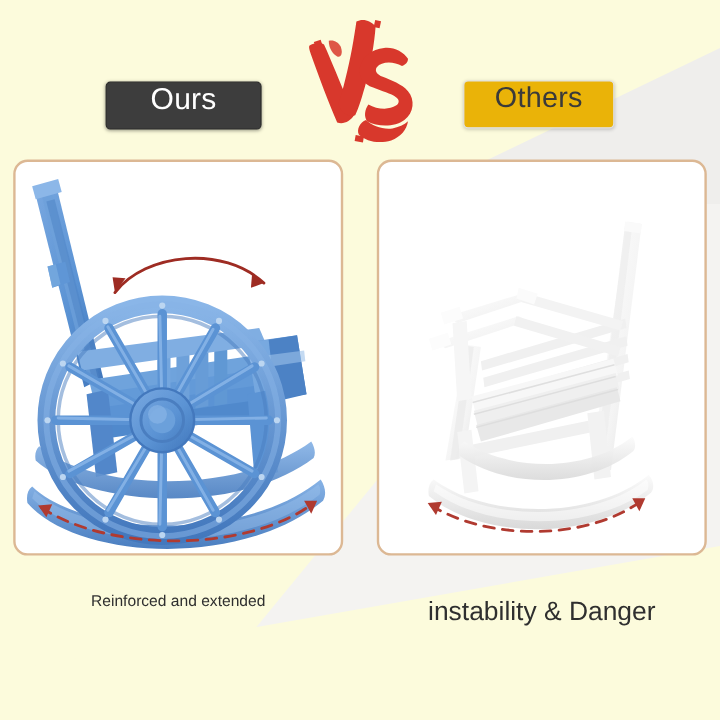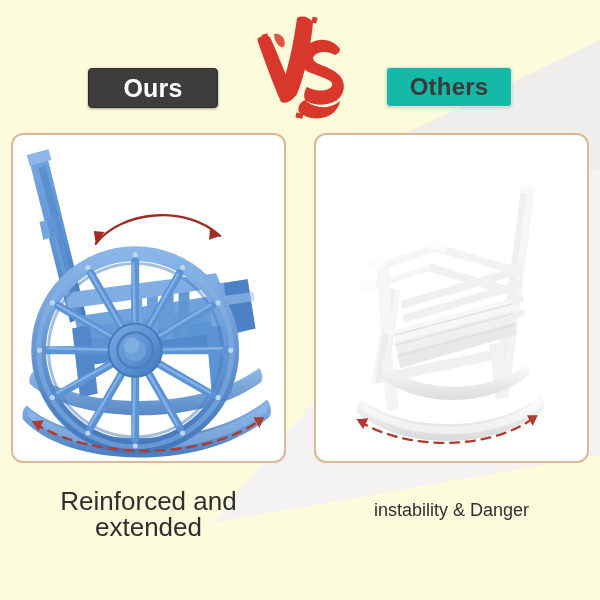--- a/index.html
+++ b/index.html
@@ -13,54 +13,54 @@
   
   .bg-wedge{
     position:absolute;top:0;left:0;width:600px;height:600px;
     pointer-events:none;
   }
 
   
   .header{position:absolute;left:0;top:0;width:600px;height:128px;}
 
   .badge{
-    position:absolute;display:flex;align-items:center;justify-content:center;
-    font-weight:bold;border-radius:4px;letter-spacing:.2px;
+    position:absolute;display:flex;justify-content:center;
+    font-weight:normal;border-radius:4px;letter-spacing:.2px;
   }
   .badge-ours{
     left:88px;top:68px;width:128px;height:38px;
     background:#3d3d3d;color:#ffffff;font-size:25px;
     box-shadow:0 1px 3px rgba(0,0,0,.35);
     border:1px solid #2c2c2c;
   }
   .badge-others{
     left:386px;top:67px;width:124px;height:38px;
-    background:#14b8a6;color:#3a3a3a;font-size:24px;
+    background:#eab308;color:#3a3a3a;font-size:24px;
     border:1px solid #e2e2e2;
     box-shadow:0 1px 3px rgba(0,0,0,.18);
   }
   .vs-mark{position:absolute;left:252px;top:8px;width:96px;height:118px;}
 
   
   .panel{
     position:absolute;top:133px;width:275px;height:330px;
     background:#ffffff;border:2px solid #dcb894;border-radius:12px;
     overflow:hidden;box-sizing:border-box;
   }
   .panel-left{left:11px;}
   .panel-right{left:314px;}
   .panel-art{position:absolute;left:0;top:0;width:100%;height:100%;}
 
   
   .caption{
     position:absolute;text-align:center;color:#2f2f2f;
-    font-size:26px;line-height:26px;font-family:"Liberation Sans", sans-serif;
+    font-size:13px;line-height:26px;font-family:"Liberation Sans", sans-serif;
   }
   .caption-left{left:6px;top:488px;width:285px;}
-  .caption-right{left:314px;top:497px;width:275px;font-size:18px;}
+  .caption-right{left:314px;top:497px;width:275px;font-size:22px;}
   .caption .ln{display:block;}
 </style>
 </head>
 <body>
 
 <div id="stage">
 
   <svg class="bg-wedge" viewBox="0 0 600 600">
     <polygon points="600,0 600,600 205,600 600,52" fill="#f1f0ee"></polygon>
     <polygon points="600,52 600,600 150,600" fill="#f4f3f1"></polygon>

